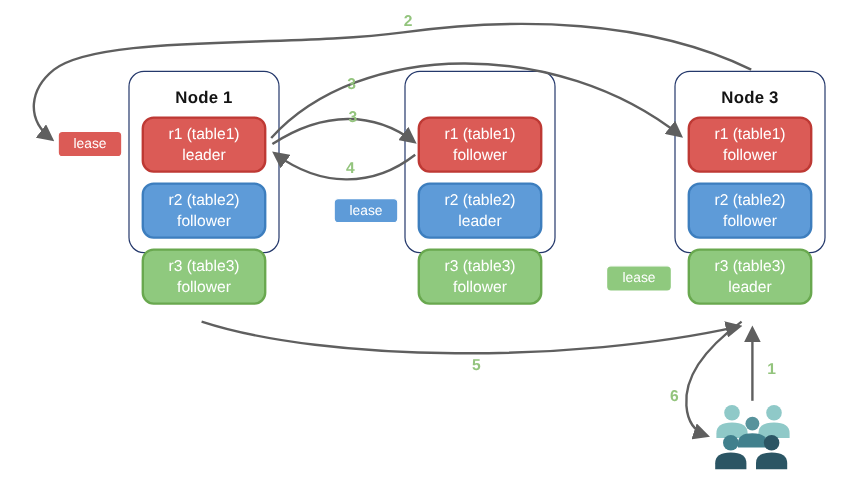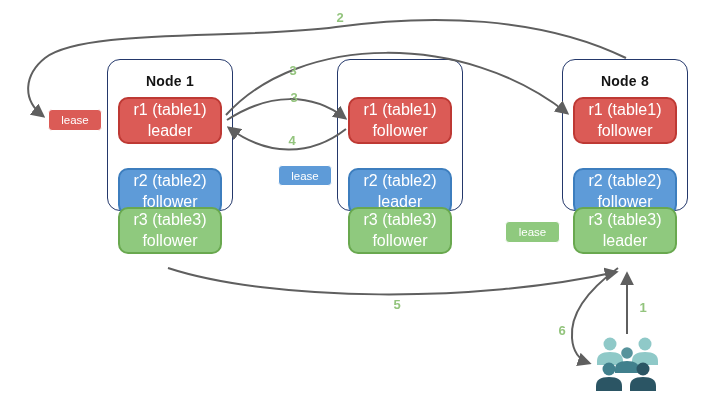--- a/index.html
+++ b/index.html
@@ -13,23 +13,23 @@
     border:1.5px solid var(--node-border,#24386B);border-radius:13px;box-sizing:border-box;
   }
   #node1{left:107px}#node2{left:337px}#node3{left:562px}
   .node-title{
     position:absolute;top:13px;left:0;right:0;text-align:center;
     font-weight:bold;font-size:14px;color:#141414;letter-spacing:.2px;
   }
   .replica{
     position:absolute;left:10px;right:10px;height:47px;border-radius:10px;
     border:2px solid;box-sizing:border-box;display:flex;flex-direction:column;
-    align-items:center;justify-content:center;color:#fff;font-size:16px;line-height:1.3;
+    align-items:center;justify-content:center;color:#fff;font-size:13px;line-height:1.3;
   }
-  .replica.pos1{top:37px}.replica.pos2{top:108px}.replica.pos3{top:147px}
+  .replica.pos1{top:37px}.replica.pos2{top:92px}.replica.pos3{top:147px}
   .red{background:var(--red-fill,#DB5B56);border-color:var(--red-border,#BE3934)}
   .blue{background:var(--blue-fill,#5E9BD8);border-color:var(--blue-border,#3D7EBE)}
   .green{background:var(--green-fill,#8FC97E);border-color:var(--green-border,#69A84F)}
   
   .lease{
     position:absolute;display:flex;align-items:center;justify-content:center;
     color:#fff;font-size:11.5px;border-radius:4px;border:1.5px solid;box-sizing:border-box;z-index:6;text-align:center;
   }
   #lease-red{left:48px;top:109px;width:54px;height:22px}
   #lease-blue{left:278px;top:165px;width:54px;height:21px}
@@ -119,21 +119,21 @@
       <span>r2 (table2)</span>
       <span>leader</span>
     </div>
     <div class="replica pos3 green">
       <span>r3 (table3)</span>
       <span>follower</span>
     </div>
   </div>
 
   <div class="node" id="node3">
-    <div class="node-title">Node 8</div>
+    <div class="node-title">Node 3</div>
     <div class="replica pos1 red">
       <span>r1 (table1)</span>
       <span>follower</span>
     </div>
     <div class="replica pos2 blue">
       <span>r2 (table2)</span>
       <span>follower</span>
     </div>
     <div class="replica pos3 green">
       <span>r3 (table3)</span>

